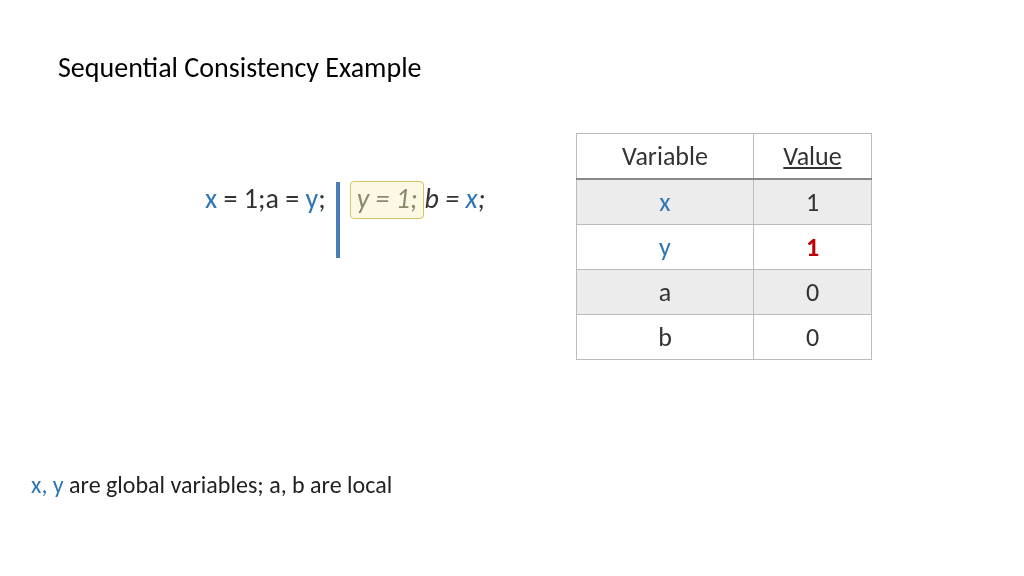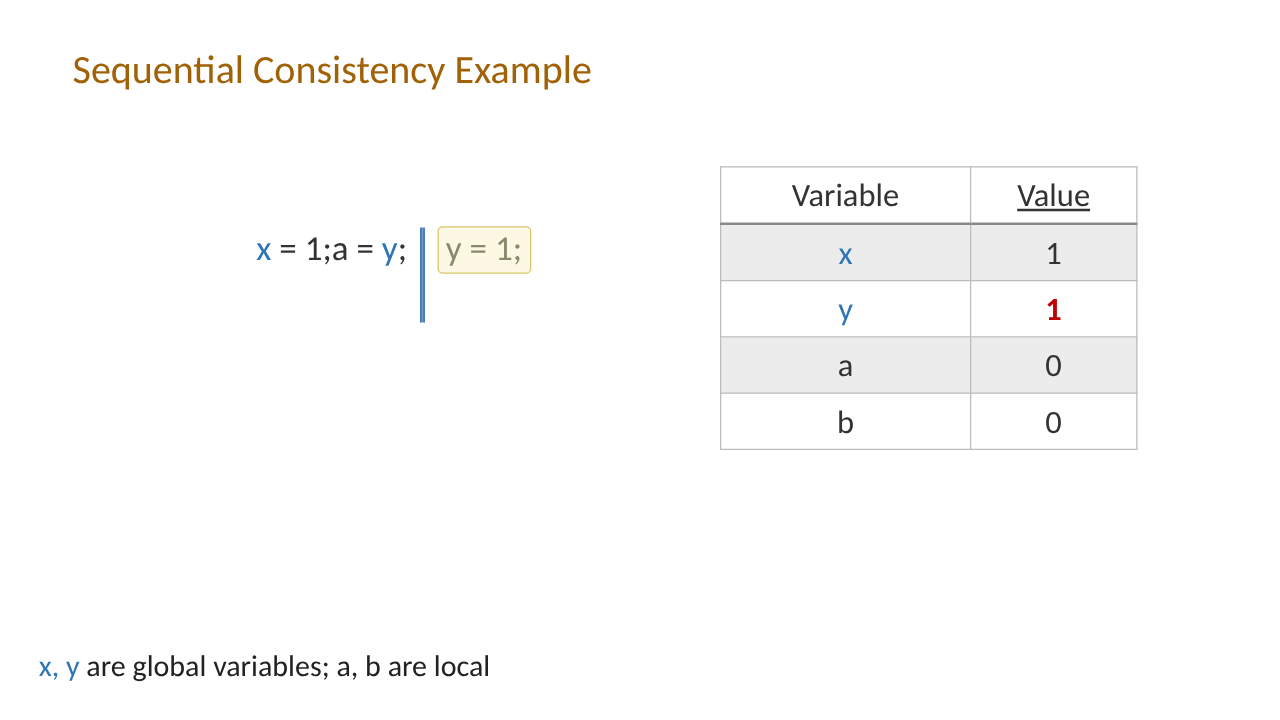--- a/index.html
+++ b/index.html
@@ -6,40 +6,40 @@
     margin: 0;
     width: 1024px;
     height: 576px;
     font-family: Calibri, "Segoe UI", Arial, sans-serif;
     background: #fff;
     color: #333;
     position: relative;
   }
   .title {
     position: absolute;
-    top: 36px;
+    top: 50px;
     left: 58px;
-    font-size: 32px;
+    font-size: 28px;
     font-weight: 400;
-    color: #a16207;
+    color: #000000;
   }
   .code-block {
     position: absolute;
     top: 180px;
     left: 205px;
     font-size: 28px;
     color: #333;
     display: flex;
     align-items: flex-start;
   }
   .col {
     display: flex;
   }
   .col.thread1 { text-align: right; }
-  .col.thread2 { text-align: center; }
+  .col.thread2 { text-align: center; font-style: italic; }
   .divider {
     width: 0;
     border-left: 2px solid #4a7ebb;
     border-right: 2px solid #4a7ebb;
     margin: 2px 10px 0 10px;
     height: 76px;
     display: inline-block;
     position: relative;
   }
   .divider::after{
@@ -56,21 +56,21 @@
     padding: 0 6px 2px 6px;
     color: #888a6b;
     display: inline-block;
     line-height: 1.2;
   }
   .line { line-height: 1.35; white-space: nowrap; }
   .table {
     position: absolute;
     top: 133px;
     left: 576px;
-    width: 334px;
+    width: 296px;
     border-collapse: collapse;
     font-size: 26px;
     color: #333;
   }
   .table th, .table td {
     border: 1px solid #bbb;
     padding: 6px 10px;
     text-align: center;
     font-weight: 400;
   }
@@ -78,21 +78,21 @@
     background: #fff;
     border-bottom: 2px solid #888;
   }
   .table .varcol { width: 60%; }
   .table .valcol { width: 40%; text-decoration: underline; }
   .table tbody tr:nth-child(odd) td { background: #ececec; }
   .table tbody tr:nth-child(even) td { background: #fff; }
   .table .redbold { color: #c00000; font-weight: 700; }
   .footnote {
     position: absolute;
-    top: 519px;
+    top: 470px;
     left: 31px;
     font-size: 24px;
     color: #222;
   }
 </style>
 </head>
 <body>
 
 <div class="title">Sequential Consistency Example</div>
 
@@ -106,20 +106,23 @@
     </div>
   </div>
 
   <span class="divider"></span>
 
   <div class="col thread2">
     <div class="line">
       <span class="highlight">
         <span>y</span><span> = 1;</span>
       </span>
+    </div>
+    <div class="line">
+      <span>b = </span><span class="blue">x</span><span>;</span>
     </div>
   </div>
 </div>
 
 <table class="table">
   <thead>
     <tr>
       <th class="varcol">Variable</th>
       <th class="valcol">Value</th>
     </tr>

